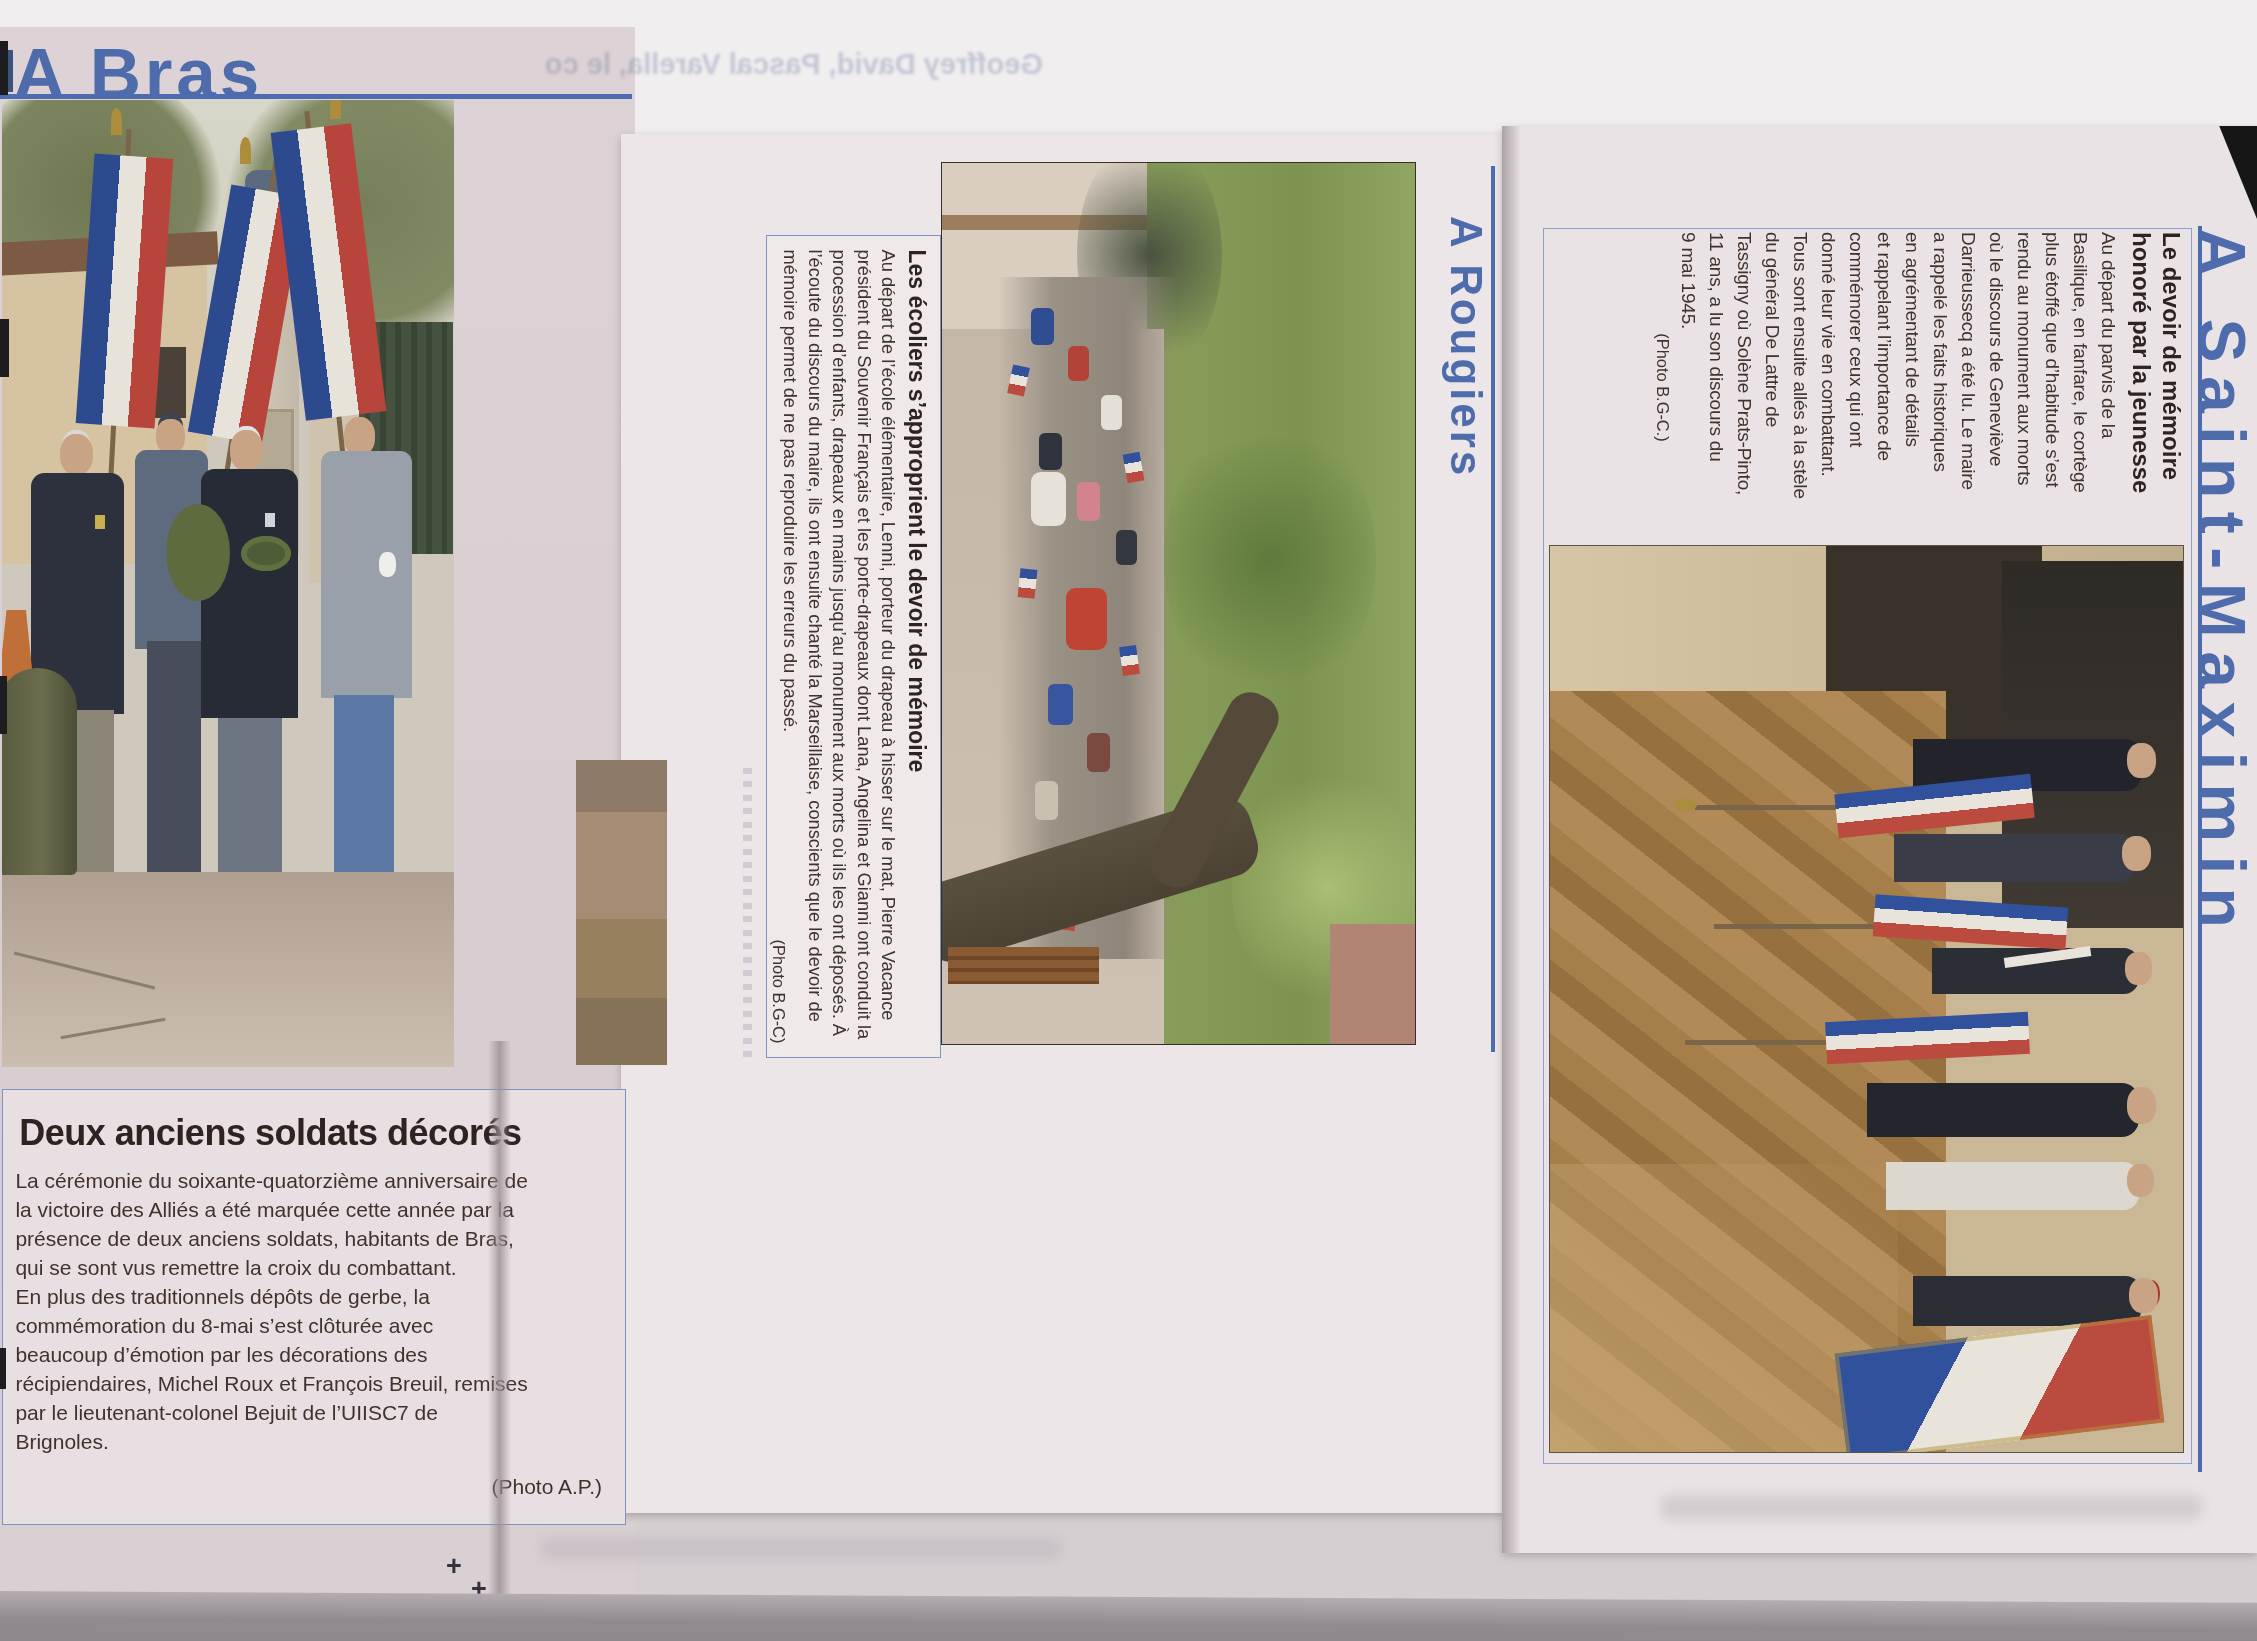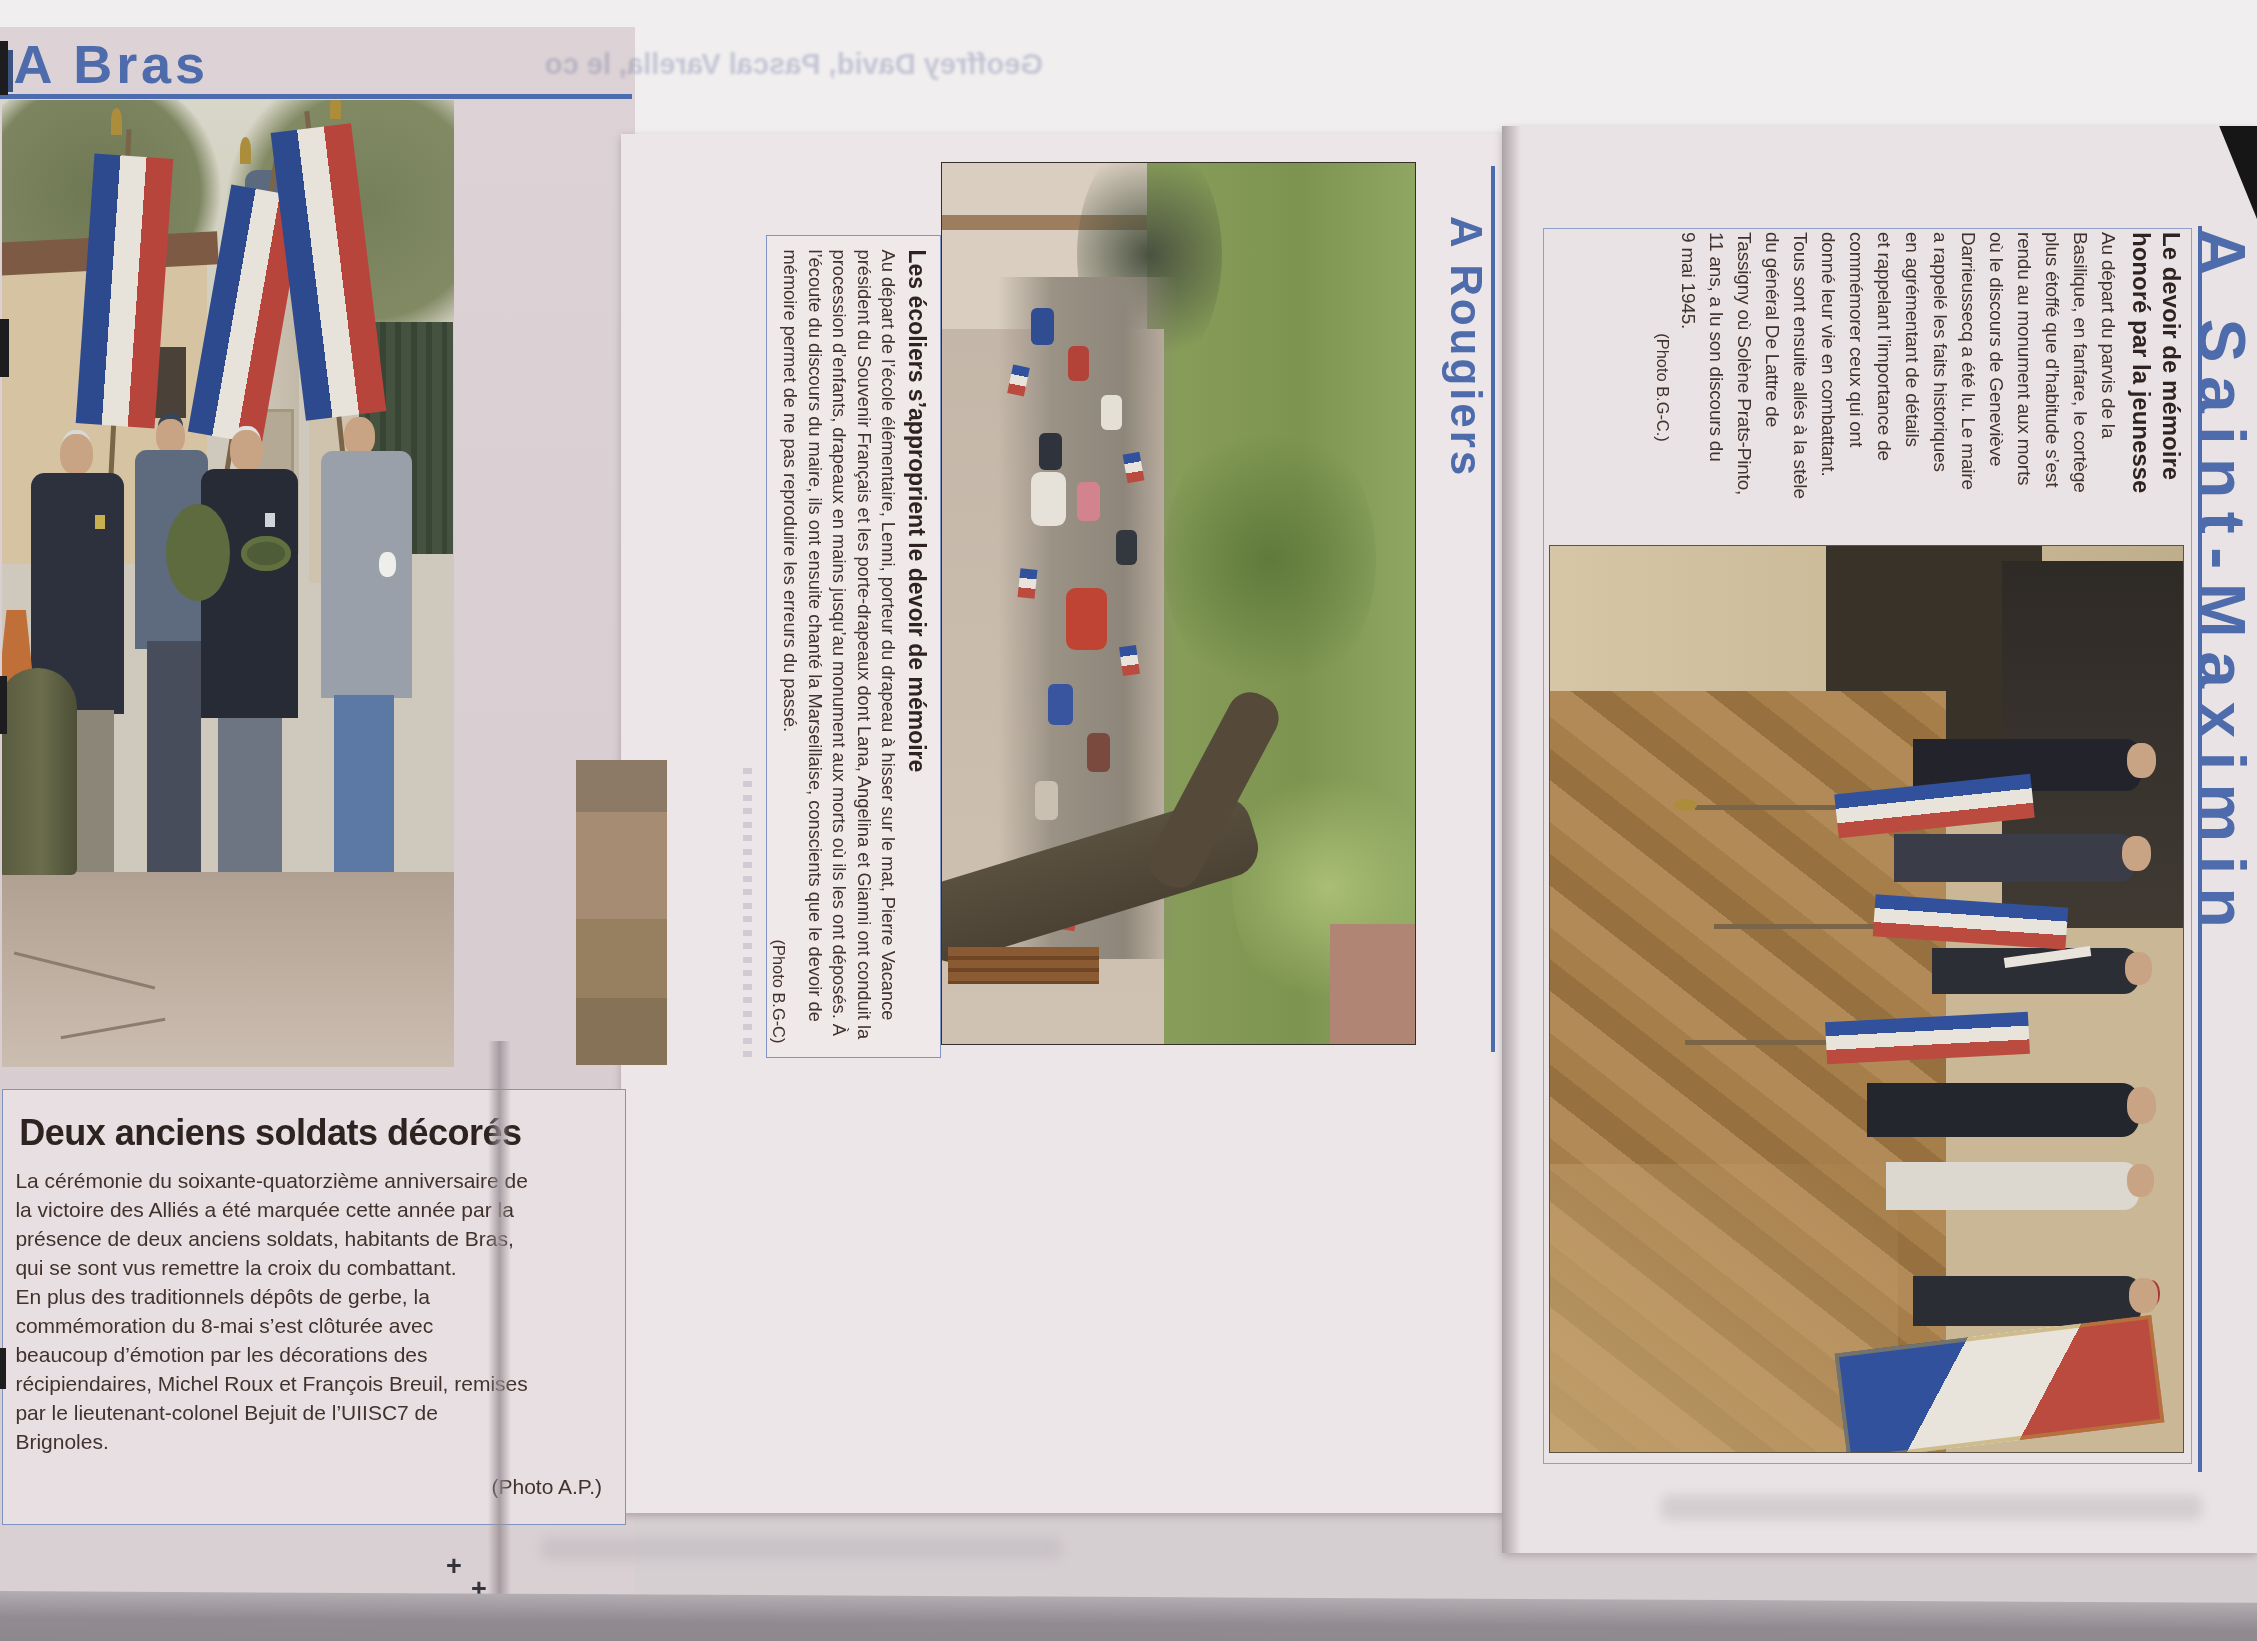--- a/index.html
+++ b/index.html
@@ -19,21 +19,21 @@
   .fragment-brown{left:576px;top:760px;width:91px;height:305px;
     background:linear-gradient(180deg,#8d7a66 0%,#8d7a66 17%,#a58c72 17%,#a58c72 52%,#97805f 52%,#97805f 78%,#857257 78%);}
   .bottomband{left:-11.6px;top:1597px;width:2298px;height:68px;background:linear-gradient(180deg,#b3acb1 0%,#918b91 40%,#8b858c 100%);transform:rotate(.3deg);}
   .crease{left:488px;top:1041px;width:23px;height:560px;background:linear-gradient(90deg,rgba(170,159,164,0),rgba(154,143,148,.8),rgba(170,159,164,0));}
   .edgemark{background:#1d1c1e;}
   .corner-dark{left:2203px;top:126px;width:54px;height:93px;background:#161616;clip-path:polygon(100% 0,100% 100%,30% 0);}
   .smudge{background:#b9b2b8;filter:blur(5.8px);opacity:.45;border-radius:7.7px;}
   .showdash{left:743px;top:768px;width:8.7px;height:290px;opacity:.45;
     background:repeating-linear-gradient(180deg,#b0a9ba 0 5.8px,rgba(0,0,0,0) 5.8px 13.5px);}
   
-  .bras-title{left:13.5px;top:33px;font-size:54px;font-weight:800;letter-spacing:3.9px;color:#4e6cab;}
+  .bras-title{left:13.5px;top:33px;font-size:71px;font-weight:800;letter-spacing:3.9px;color:#4e6cab;}
   .bras-rule{left:0;top:94px;width:632px;height:4.8px;background:#4d6cb0;}
   .cutglyph{left:0;top:50px;width:12.6px;height:42px;background:#3d537f;}
   .showtop{left:406px;top:48px;width:637px;font-size:29px;font-weight:bold;color:#7783a8;opacity:.38;
     filter:blur(1.4px);transform:scaleX(-1);white-space:nowrap;overflow:hidden;}
   
   .bras-box{left:1.9px;top:1089px;width:624px;height:436px;border:1.9px solid #7e93c2;background:#e8dfe2;box-sizing:border-box;}
   .bras-headline{left:19.3px;top:1112px;font-size:36px;font-weight:bold;color:#2e2320;letter-spacing:-0.5px;}
   .bras-body{left:15.4px;top:1166px;width:595px;font-size:21px;line-height:29px;color:#41322d;}
   .prelines{white-space:pre-line;}
   .bras-credit{left:0;top:1475px;width:602px;text-align:right;font-size:21px;color:#41322d;}

